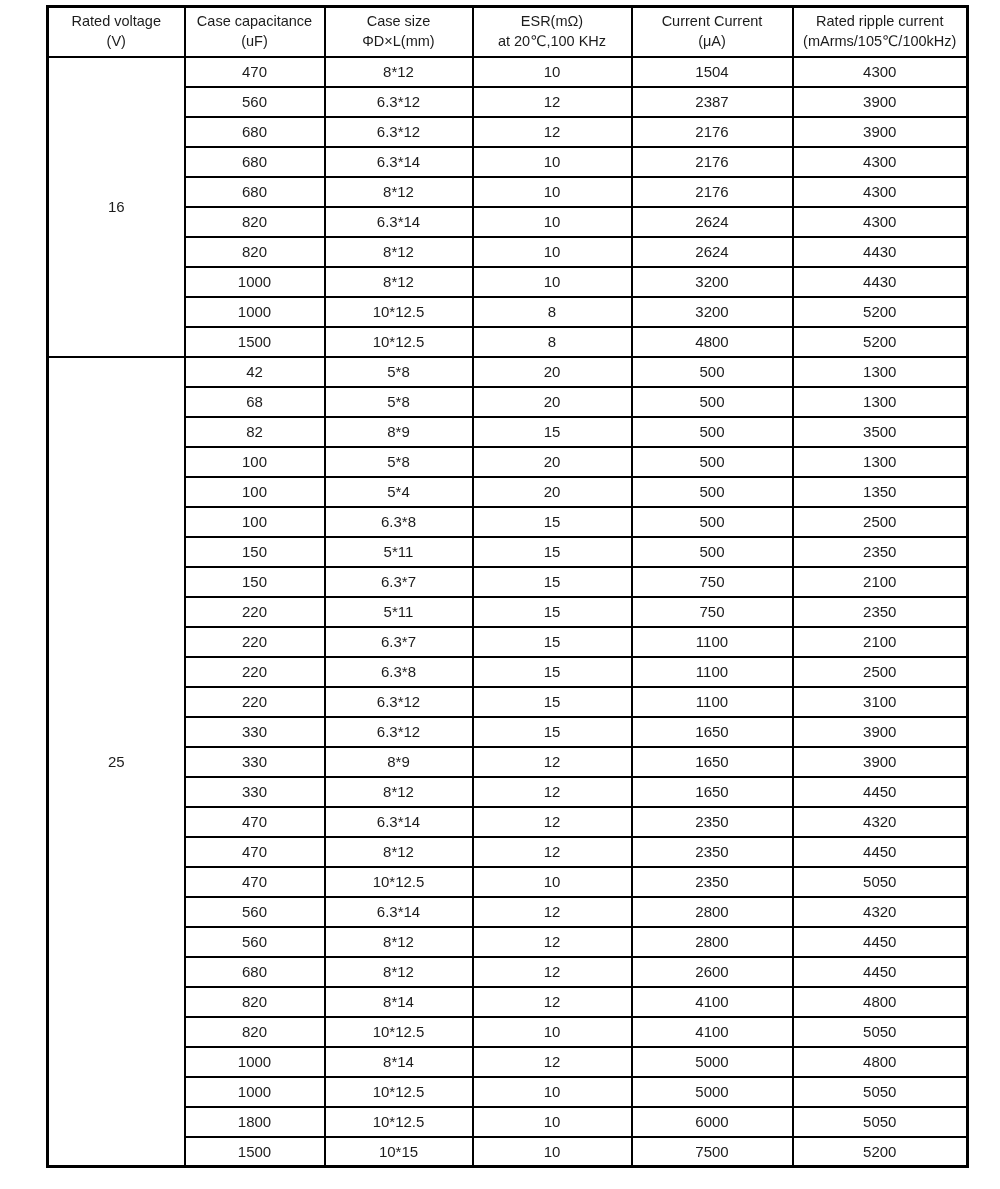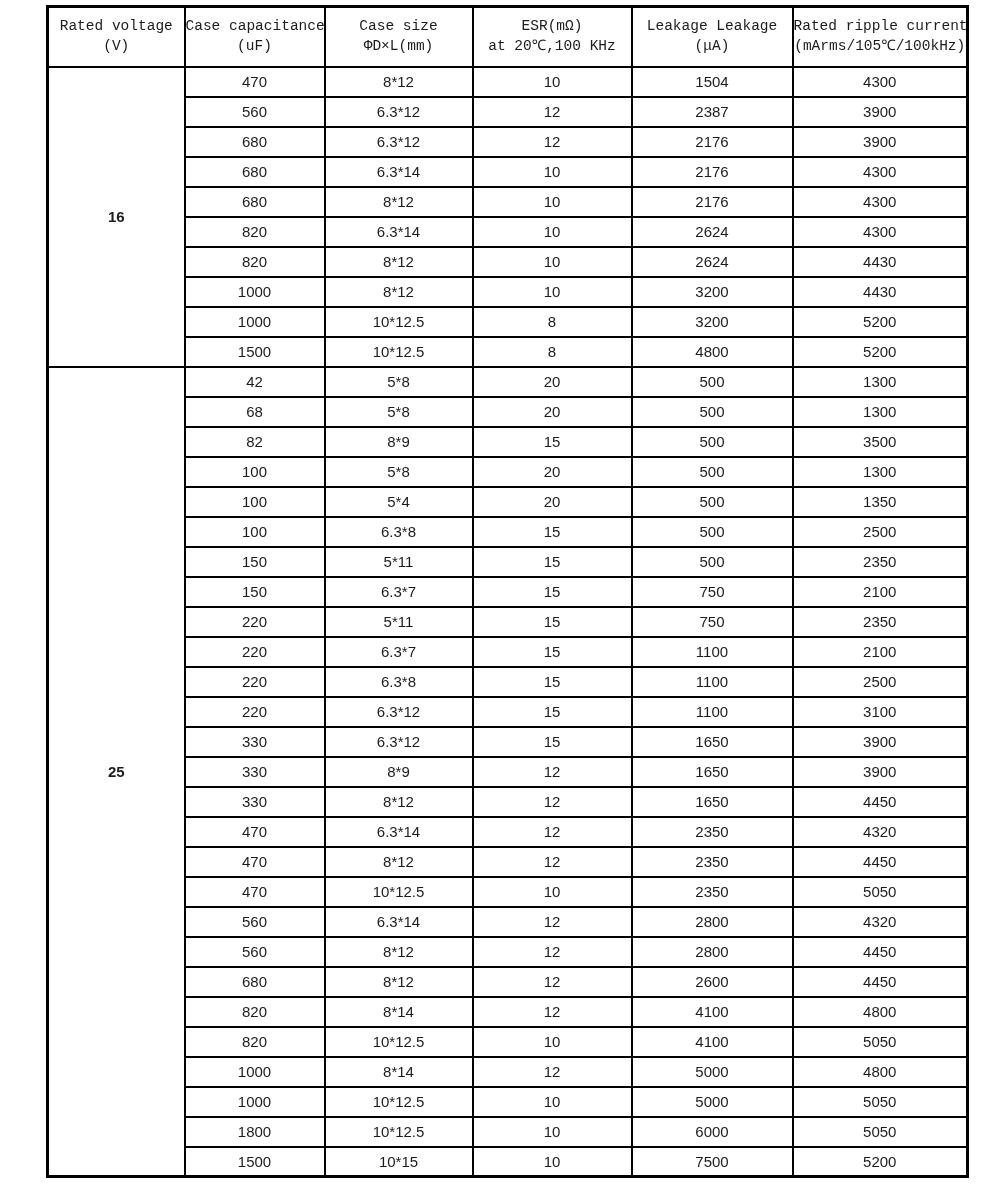--- a/index.html
+++ b/index.html
@@ -29,37 +29,35 @@
   table.spec-table th,
   table.spec-table td {
     border: 2px solid #000000;
     text-align: center;
     vertical-align: middle;
     padding: 0;
     overflow: hidden;
     white-space: nowrap;
   }
   table.spec-table thead tr {
-    height: 60px;
-    font-family: Liberation Mono, monospace;
+    height: 50px;
   }
   table.spec-table th {
     font-weight: normal;
     font-size: 14.5px;
     line-height: 1.35;
   }
   table.spec-table tbody tr {
     height: 30px;
   }
   table.spec-table td {
     font-size: 15px;
   }
   td.voltage-cell {
     font-size: 15px;
-    font-weight: bold;
   }
 </style>
 </head>
 <body>
 
 <div class="page">
   <table class="spec-table">
     <colgroup>
       <col style="width:137px">
       <col style="width:140px">
@@ -80,21 +78,21 @@
           </th>
           <th>
             <div>Case  size</div>
             <div>ΦD×L(mm)</div>
           </th>
           <th>
             <div>ESR(mΩ)</div>
             <div>at 20℃,100 KHz</div>
           </th>
           <th>
-            <div>Leakage Leakage</div>
+            <div>Current Current</div>
             <div>(μA)</div>
           </th>
           <th>
             <div>Rated ripple current</div>
             <div>(mArms/105℃/100kHz)</div>
           </th>
         </tr>
       </thead>
     <tbody>
         <tr>

